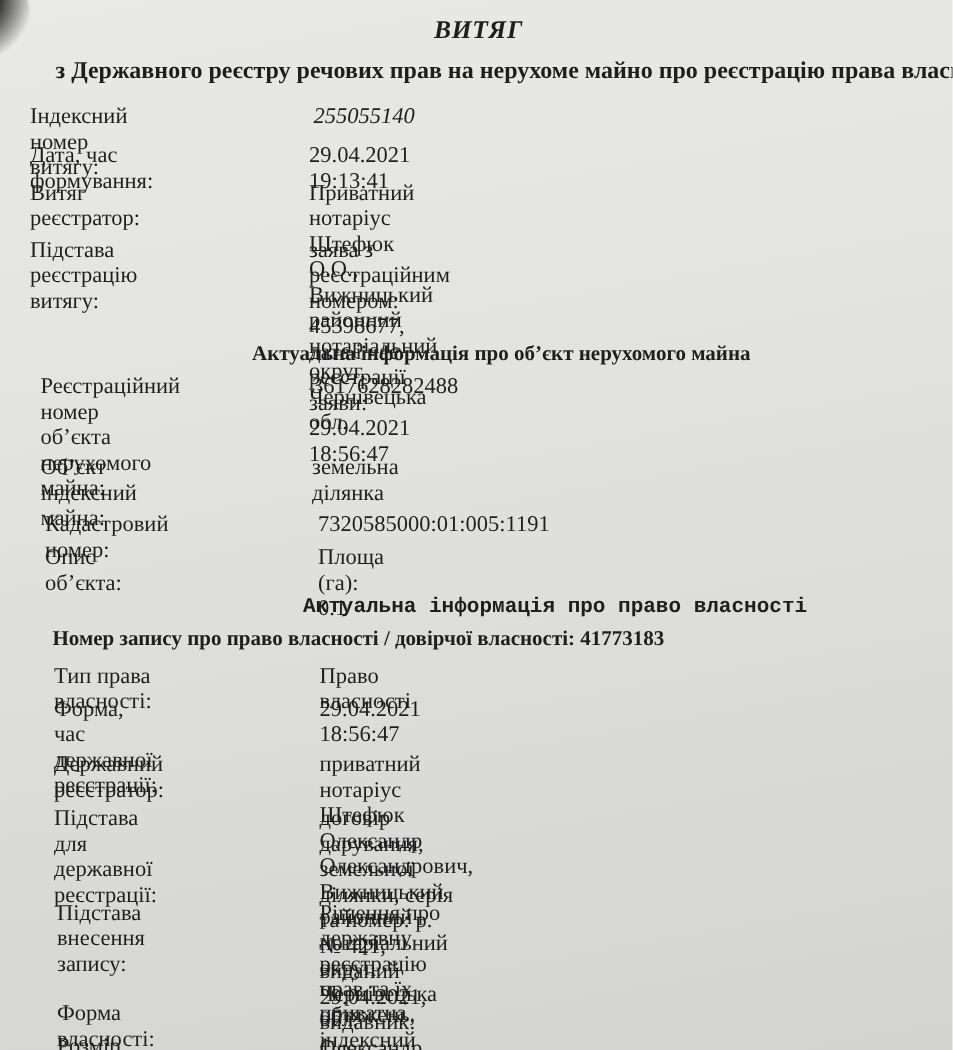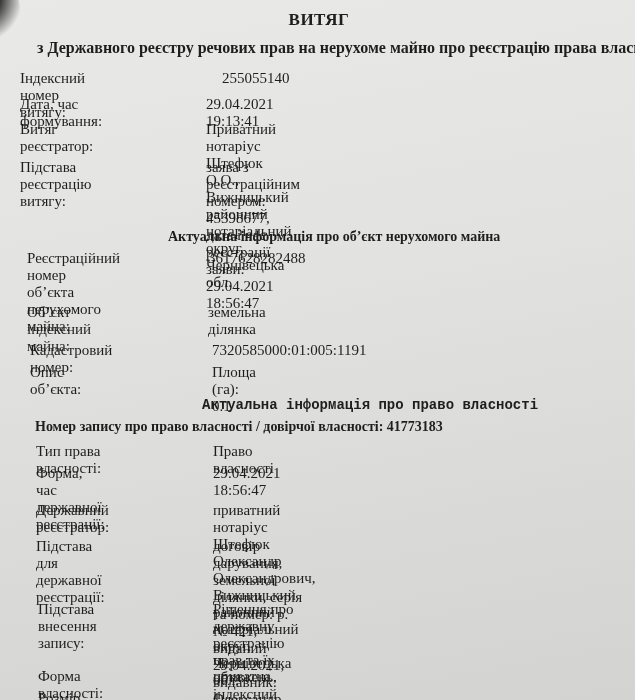--- a/index.html
+++ b/index.html
@@ -12,21 +12,21 @@
     .shadow-corner {
       position: absolute; left: -30px; top: -20px; width: 50px; height: 60px;
       background: radial-gradient(ellipse at 20% 30%, #222 0%, #333 35%, rgba(60,60,60,0) 75%);
       border-radius: 50%;
     }
     .doc { position: absolute; left: 0; top: 0; width: 700px; }
     .title {
       position: absolute; left: 0; width: 700px; top: 10px; text-align: center;
       font-weight: bold; font-size: 17px; letter-spacing: 0.5px; padding-left: 0;
     }
-    .title span { position: relative; left: -31px; }
+    .title span { position: relative; left: -31px; font-style: italic; }
     .subtitle {
       position: absolute; left: 37px; top: 39px; white-space: nowrap;
       font-weight: bold; font-size: 16px;
     }
     .section-title {
       position: absolute; white-space: nowrap; font-weight: bold; font-size: 14px;
     }
     .row { position: absolute; font-size: 15px; line-height: 17px; }
     .row .lbl { position: absolute; left: 0; top: 0; white-space: pre-line; }
     .row .val { position: absolute; top: 0; white-space: pre-line; }
@@ -35,21 +35,21 @@
 <body>
 
 <div class="shadow-corner"></div>
 
 <div class="doc">
   <div class="title"><span>ВИТЯГ</span></div>
   <div class="subtitle">з Державного реєстру речових прав на нерухоме майно про реєстрацію права власності</div>
 
   <div class="row" style="left:20px; top:70px;">
     <span class="lbl">Індексний номер витягу:</span>
-    <span class="val" style="left:202px;">255055140</span>
+    <span class="val" style="left:189px;font-style:italic;">255055140</span>
   </div>
   <div class="row" style="left:20px; top:96px;">
     <span class="lbl">Дата, час формування:</span>
     <span class="val" style="left:186px;">29.04.2021 19:13:41</span>
   </div>
   <div class="row" style="left:20px; top:121px;">
     <span class="lbl">Витяг реєстратор:</span>
     <span class="val" style="left:186px;">Приватний нотаріус Штефюк О.О., Вижницький районний
 нотаріальний округ, Чернівецька обл.</span>
   </div>

